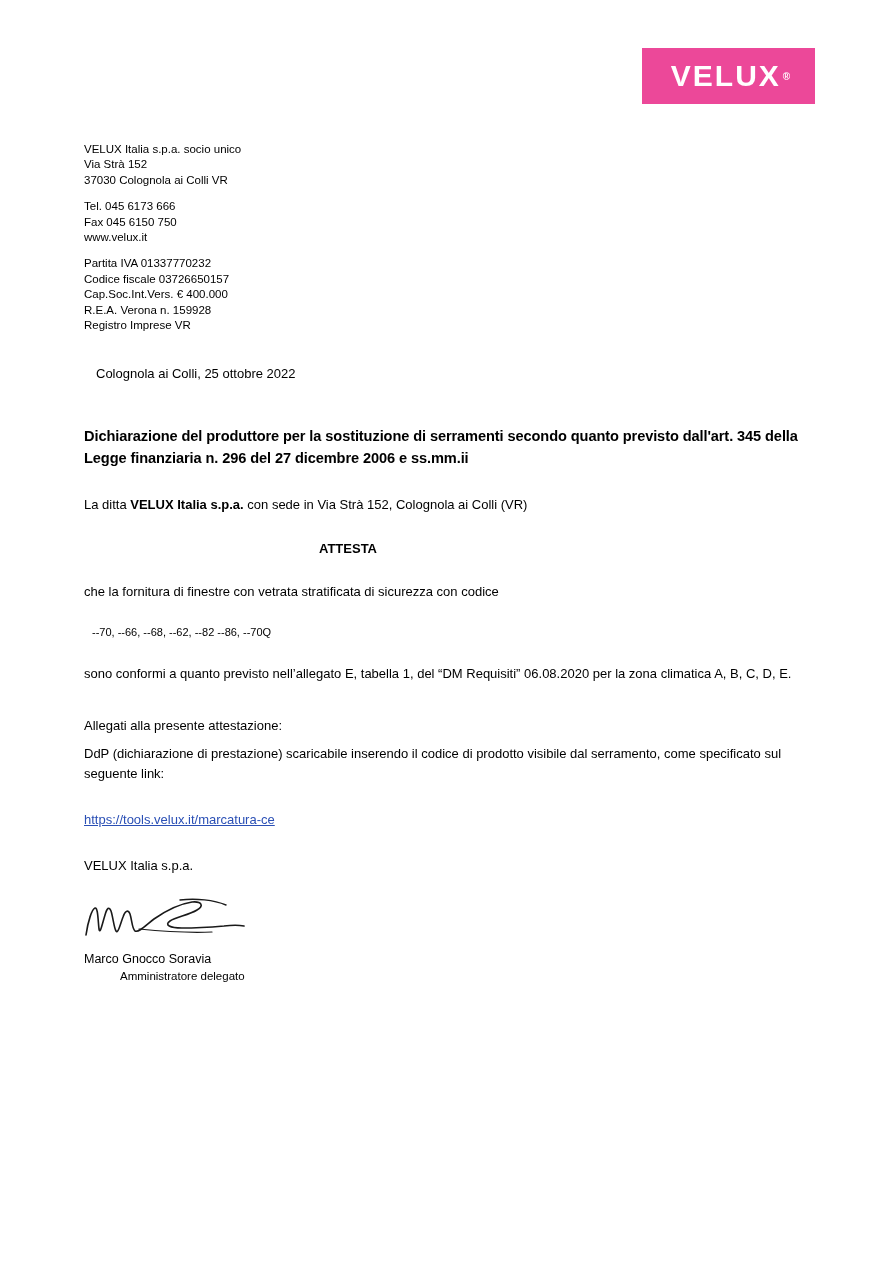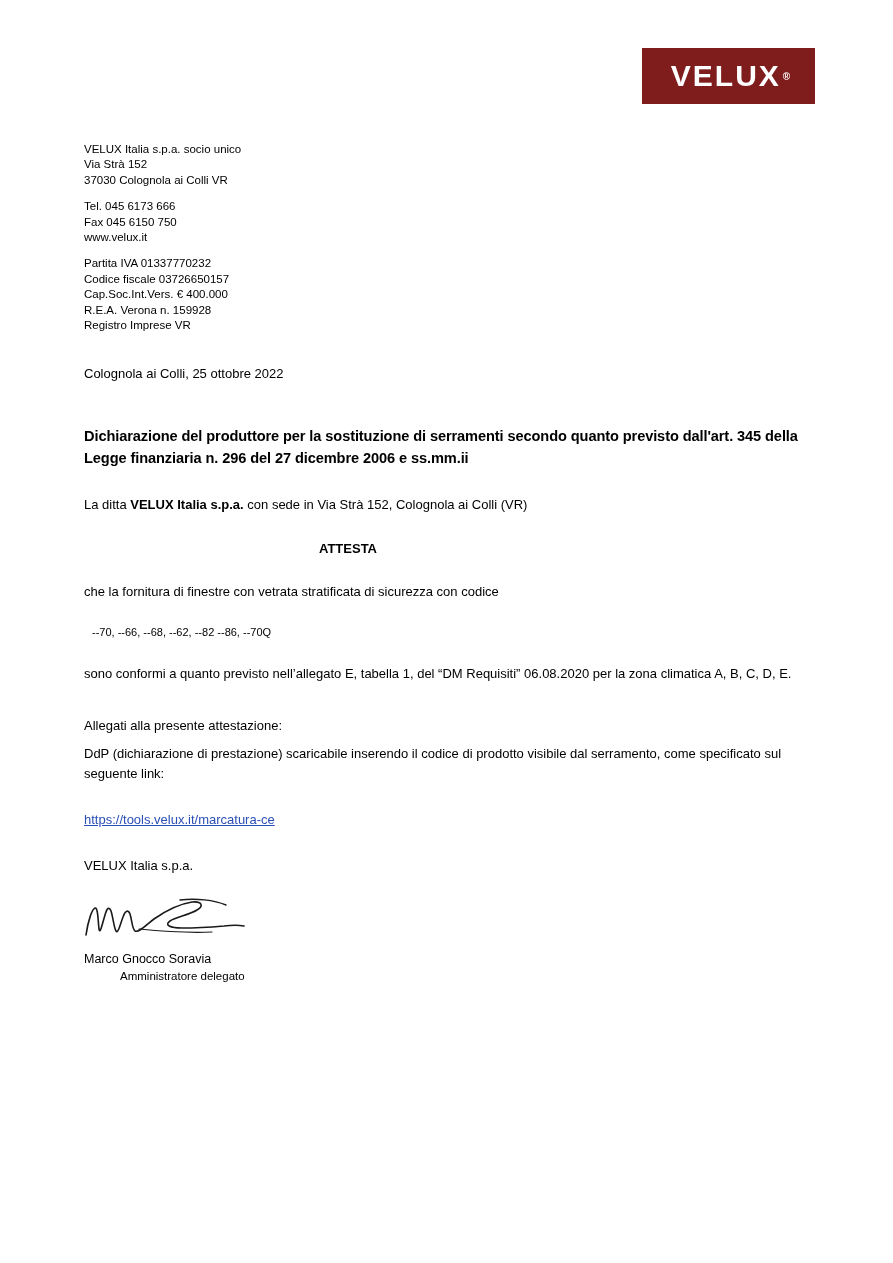--- a/index.html
+++ b/index.html
@@ -19,21 +19,21 @@
     overflow: hidden;
   }
 
   
   .logo-wrap {
     position: absolute;
     top: 48px;
     right: 78px;
     width: 173px;
     height: 56px;
-    background: #7f1d1d;
+    background: #ec4899;
     display: flex;
     align-items: center;
     justify-content: center;
   }
   .logo-text {
     color: #ffffff;
     font-family: "Liberation Sans", sans-serif;
     font-weight: bold;
     font-size: 30px;
     letter-spacing: 2.0px;
@@ -63,20 +63,21 @@
   }
   .addr-block .grp {
     margin-bottom: 11px;
   }
   .addr-block .grp:last-child { margin-bottom: 0; }
 
   .date-line {
     margin-top: 32px;
     font-size: 13px;
     line-height: 18px;
+    margin-left: 12px;
   }
 
   .doc-title {
     margin-top: 42px;
     font-size: 14.6px;
     font-weight: bold;
     line-height: 22px;
     letter-spacing: -0.1px;
   }
 

